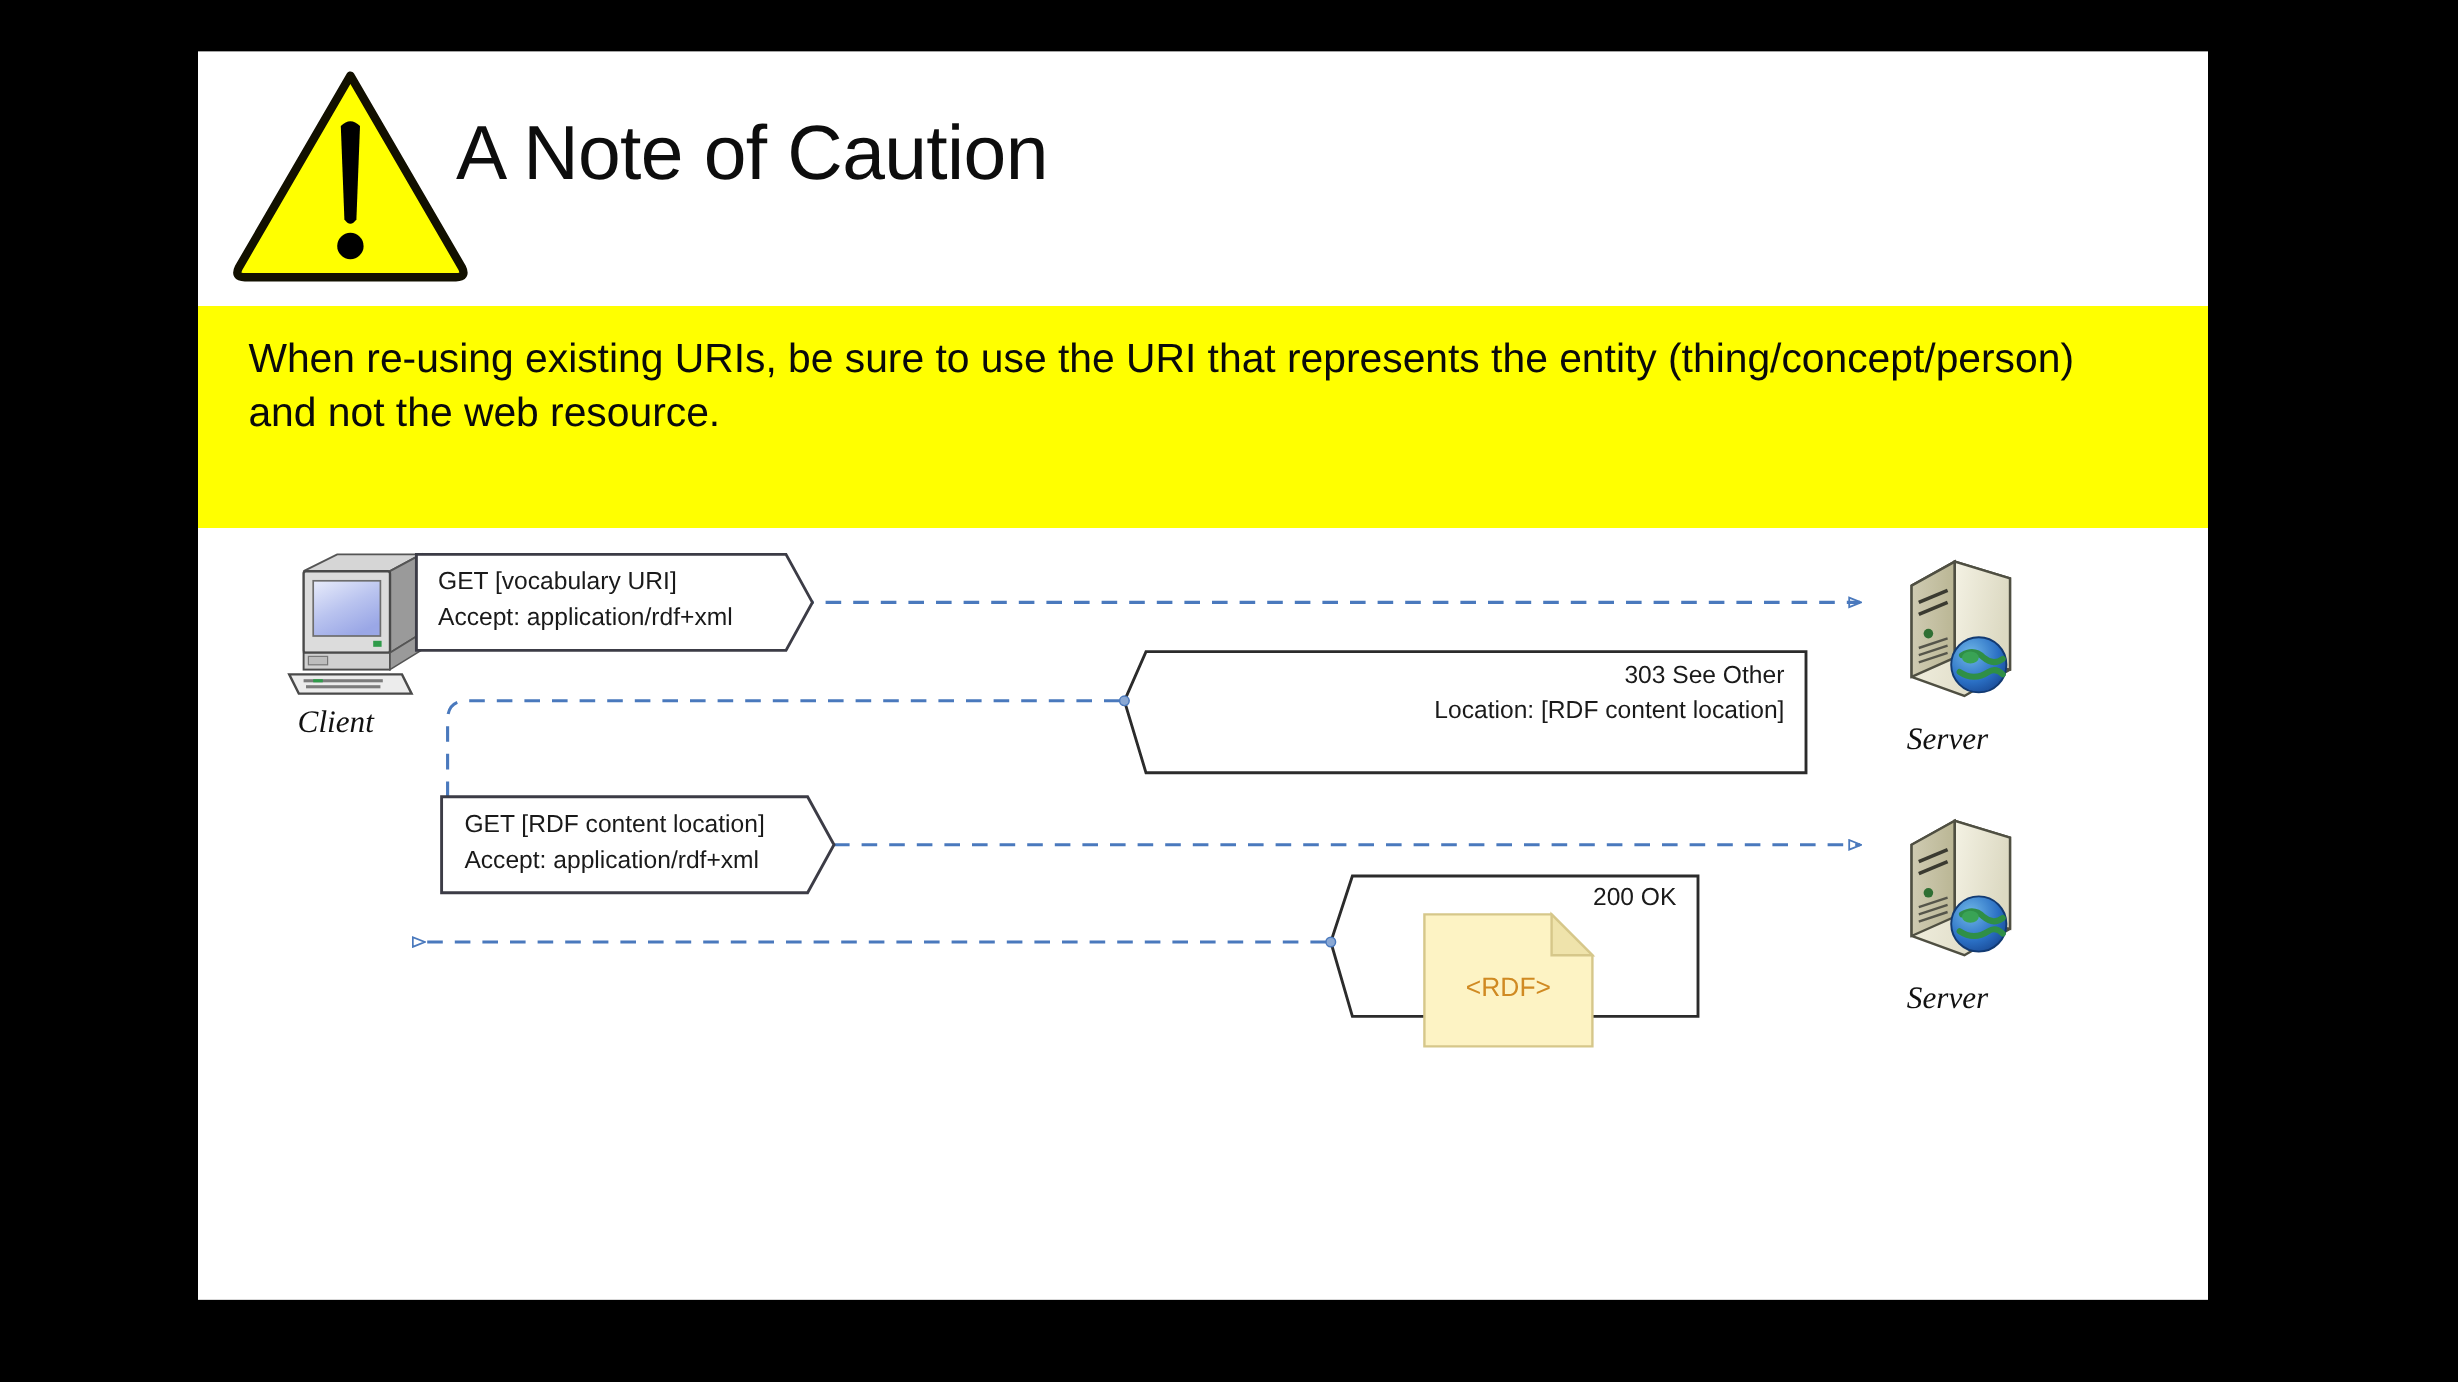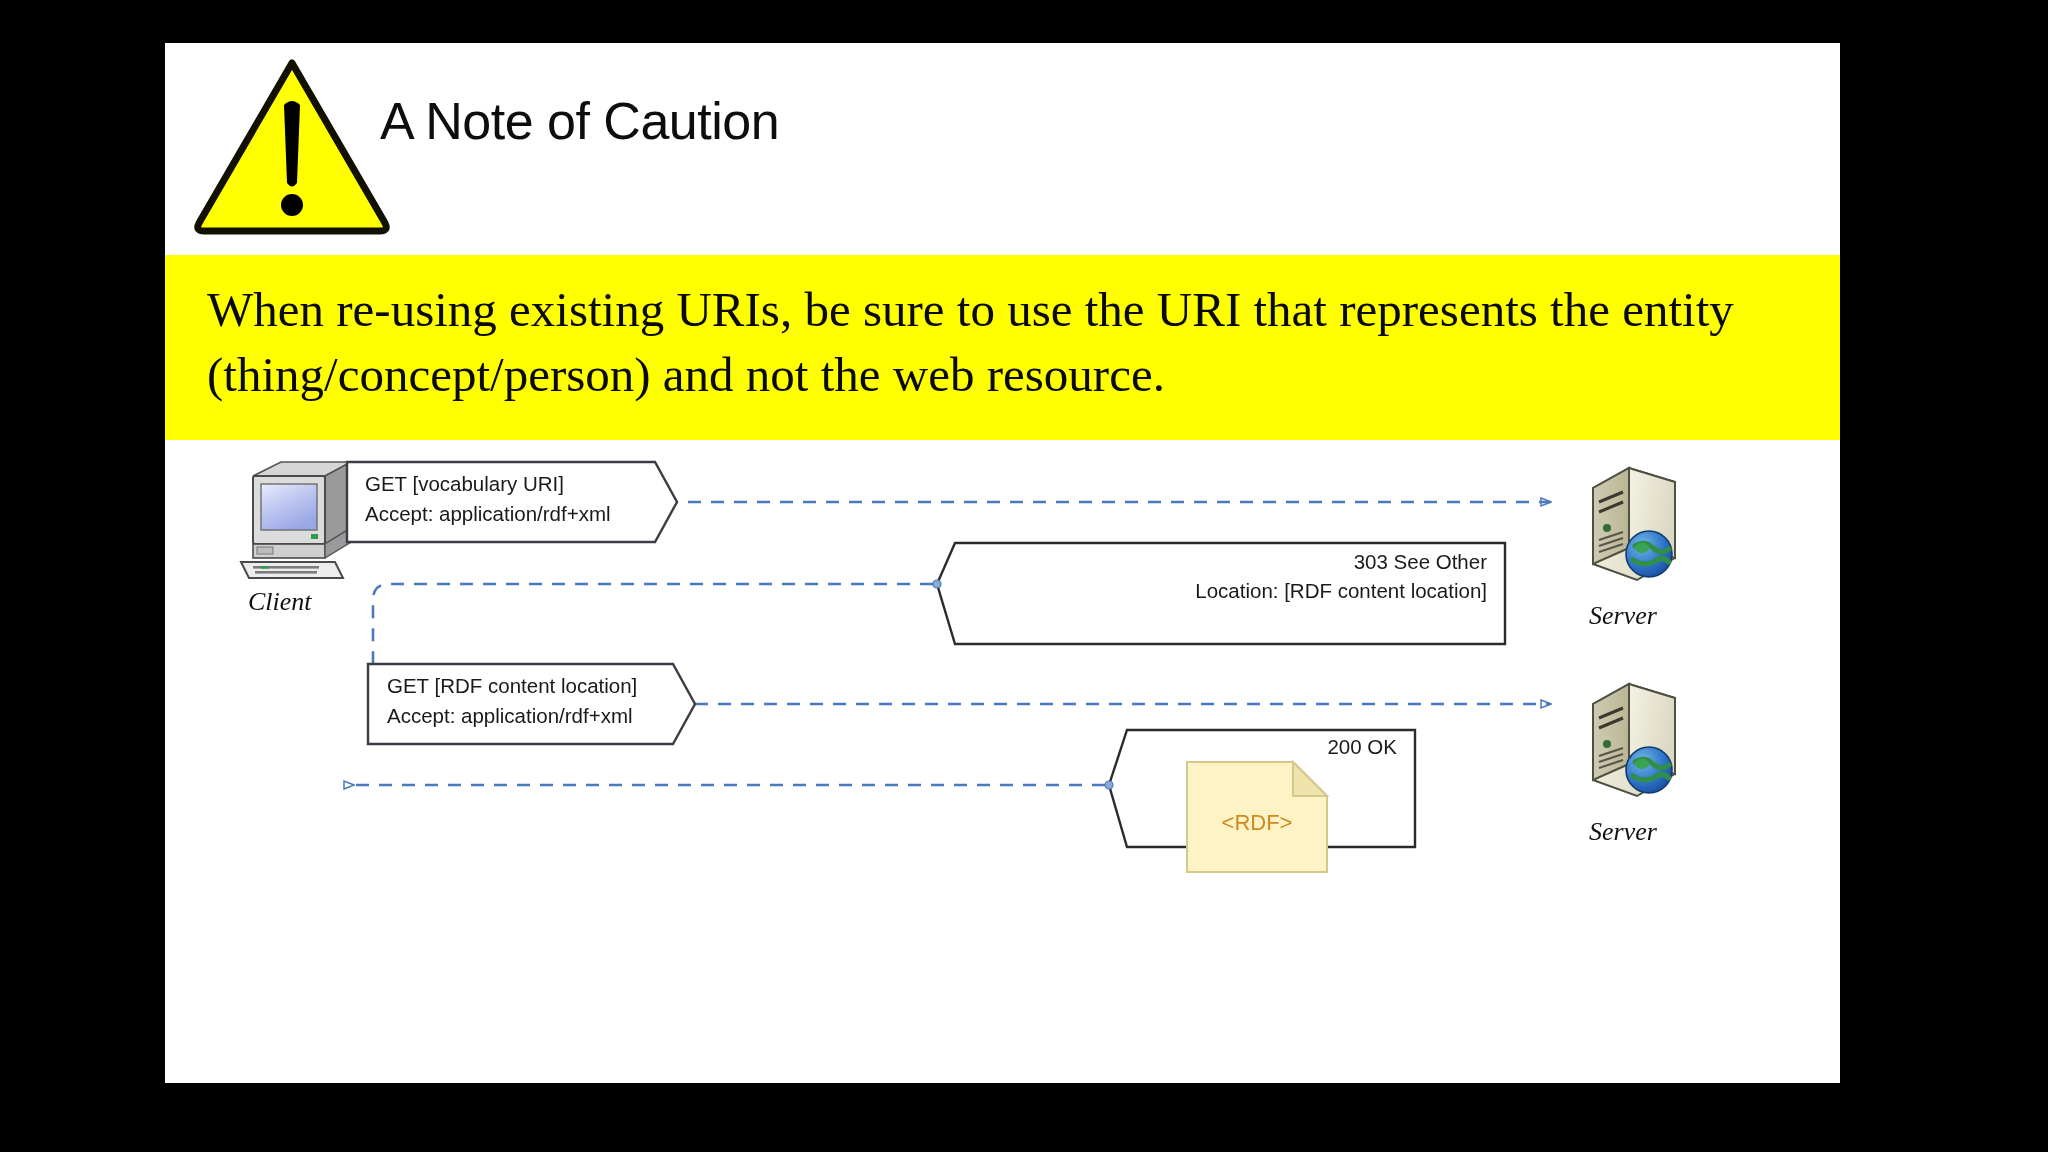--- a/index.html
+++ b/index.html
@@ -19,36 +19,36 @@
   
   #title-row{
     position:absolute; left:0; top:0; width:100%; height:212px;
     background:#ffffff;
   }
   #warn-icon{
     position:absolute; left:27px; top:14px; width:200px; height:180px;
   }
   #title-text{
     position:absolute; left:215px; top:52px;
-    font-size:52px; line-height:1;
+    font-size:64px; line-height:1;
     color:#0d0d0d;
     font-family:"Liberation Sans",sans-serif;
     letter-spacing:-0.5px;
     white-space:nowrap;
   }
   
   #banner{
     position:absolute; left:0; top:212px; width:100%; height:185px;
     background:#ffff00;
   }
   #banner-text{
     position:absolute; left:42px; top:22px; width:1580px;
-    font-size:49px; line-height:1.33;
+    font-size:34px; line-height:1.33;
     color:#0a0a0a;
-    font-family:Liberation Serif, serif;
+    font-family:Liberation Sans, sans-serif;
   }
   
   #diagram{
     position:absolute; left:0; top:397px; width:100%; height:643px;
     background:#ffffff;
   }
   #diagram svg{ display:block; }
 
   .lbl{
     font-family:"Liberation Sans",sans-serif;

